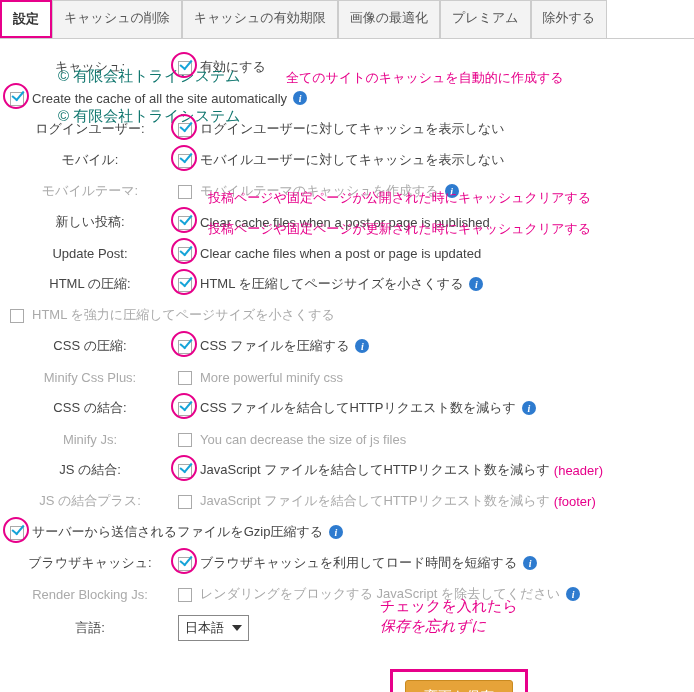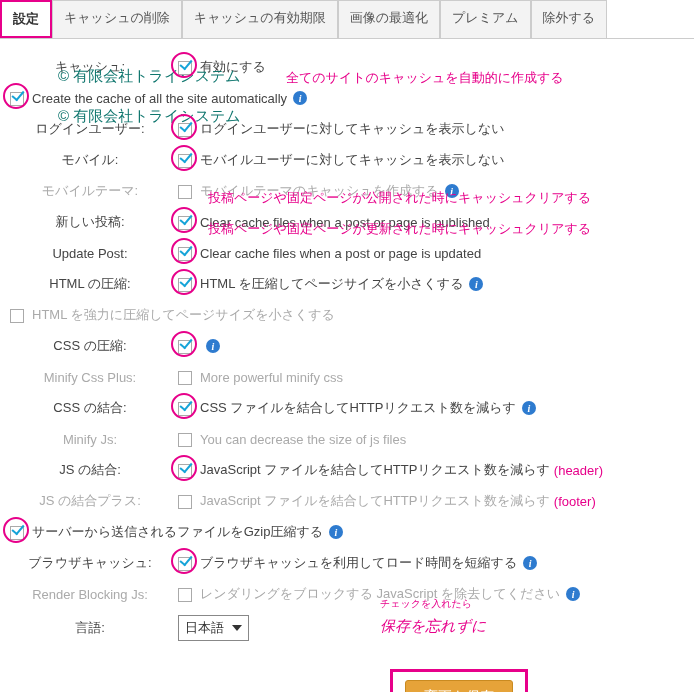--- a/index.html
+++ b/index.html
@@ -217,20 +217,21 @@
         <span class="desc">HTML を圧縮してページサイズを小さくする</span>
         <span class="info-icon">i</span>
       </div>
       <div class="row">
         <div class="cb-wrap"><div class="cb"></div></div>
         <span class="desc disabled">HTML を強力に圧縮してページサイズを小さくする</span>
       </div>
       <div class="row">
         <div class="label">CSS の圧縮:</div>
         <div class="cb-wrap"><div class="cb"></div><div class="cb-check"></div><div class="cb-circle"></div></div>
+        <span class="desc">CSS ファイルを圧縮する</span>
         <span class="info-icon">i</span>
       </div>
       <div class="row">
         <div class="label disabled">Minify Css Plus:</div>
         <div class="cb-wrap"><div class="cb"></div></div>
         <span class="desc disabled">More powerful minify css</span>
       </div>
       <div class="row">
         <div class="label">CSS の結合:</div>
         <div class="cb-wrap"><div class="cb"></div><div class="cb-check"></div><div class="cb-circle"></div></div>
@@ -274,21 +275,21 @@
     </div>
 
   <div class="row" style="margin-top:4px;">
     <div class="label">言語:</div>
     <div class="select-wrap">
       <span>日本語</span>
       <span class="caret"></span>
     </div>
   </div>
 
-  <div class="annotation" style="top:558px;left:380px;font-size:10px;">チェックを入れたら</div>
+  <div class="annotation" style="top:558px;left:380px;font-size:15px;">チェックを入れたら</div>
   <div class="annotation" style="top:578px;left:380px;font-size:15px;font-style:italic;">保存を忘れずに</div>
 
   <div class="save-row">
     <div class="save-box">
       <button class="save-btn">変更を保存</button>
     </div>
   </div>
 
 </div>
 

